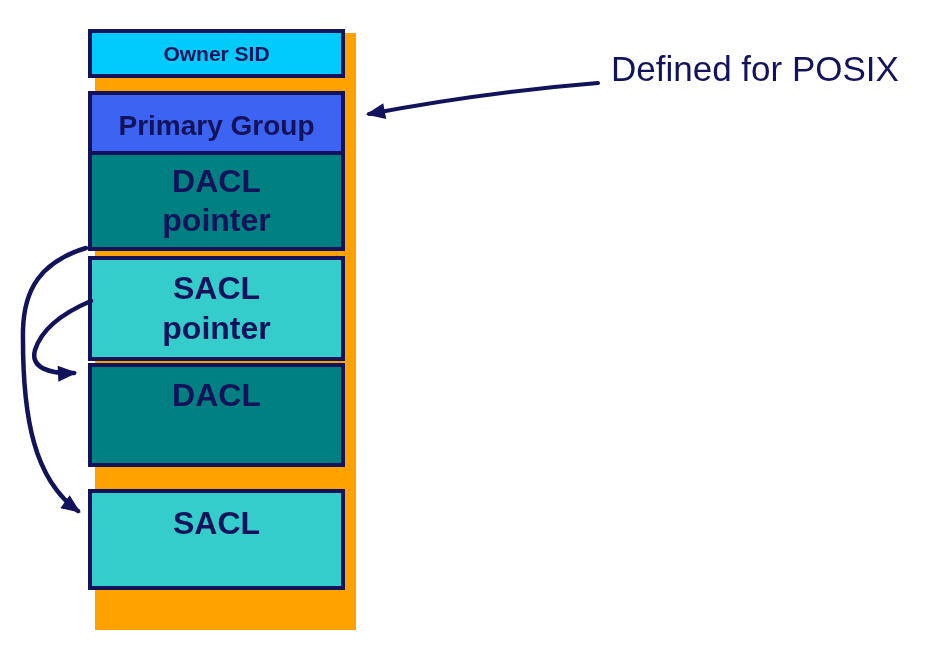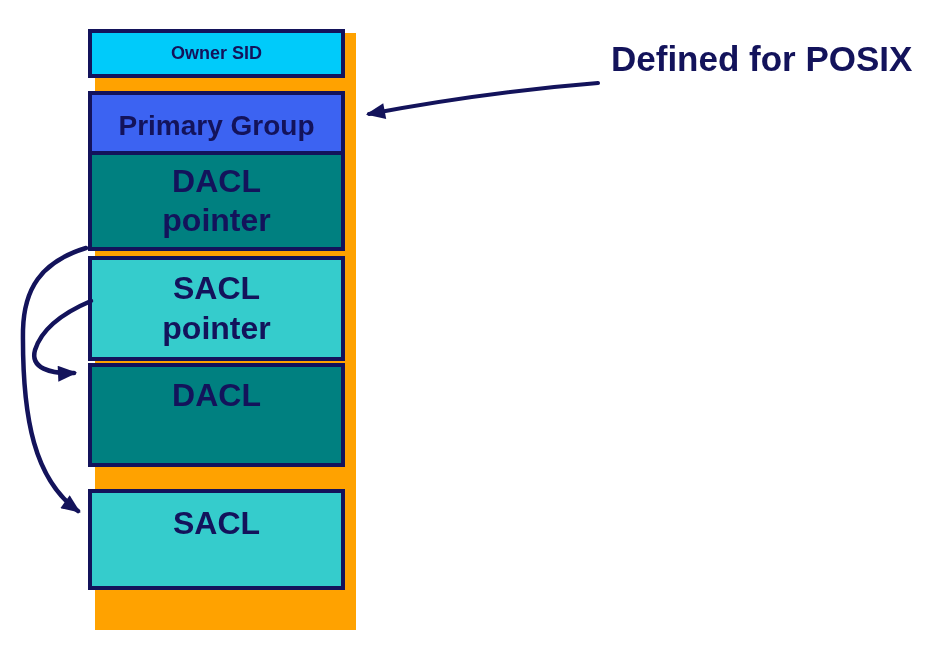--- a/index.html
+++ b/index.html
@@ -31,33 +31,33 @@
     border: 4px solid var(--navy, #13135B);
     color: var(--navy, #13135B);
     font-weight: bold;
     display: flex;
     flex-direction: column;
     align-items: center;
     justify-content: center;
     text-align: center;
     line-height: 1.22;
   }
-  .box-owner-sid   { top: 29px;  height: 49px;  background: var(--cyan, #00CBFA);      font-size: 18px; }
+  .box-owner-sid   { top: 29px;  height: 49px;  background: var(--cyan, #00CBFA);      font-size: 21px; }
   .box-primary-group{ top: 91px; height: 71px;  background: var(--blue, #3C63F2);      font-size: 28px; }
   .box-dacl-pointer{ top: 151px; height: 100px; background: var(--teal, #008080);      font-size: 32px; }
   .box-sacl-pointer{ top: 256px; height: 105px; background: var(--turquoise, #35CCCC); font-size: 32px; }
   .box-dacl        { top: 363px; height: 104px; background: var(--teal, #008080);      font-size: 32px; justify-content: flex-start; padding-top: 9px; }
   .box-sacl        { top: 489px; height: 101px; background: var(--turquoise, #35CCCC); font-size: 32px; justify-content: flex-start; padding-top: 11px; }
   .annotation {
     position: absolute;
     left: 611px;
-    top: 39px;
+    top: 49px;
     color: var(--navy, #13135B);
     font-size: 35px;
-    font-weight: bold;
+    font-weight: normal;
     white-space: nowrap;
   }
   .overlay {
     position: absolute;
     left: 0;
     top: 0;
     width: 948px;
     height: 658px;
     pointer-events: none;
   }

